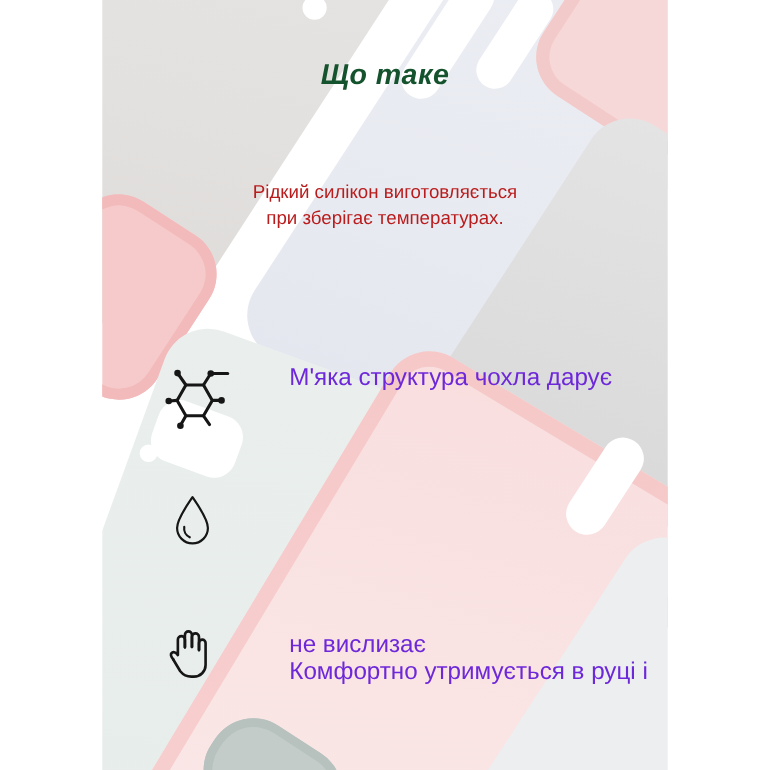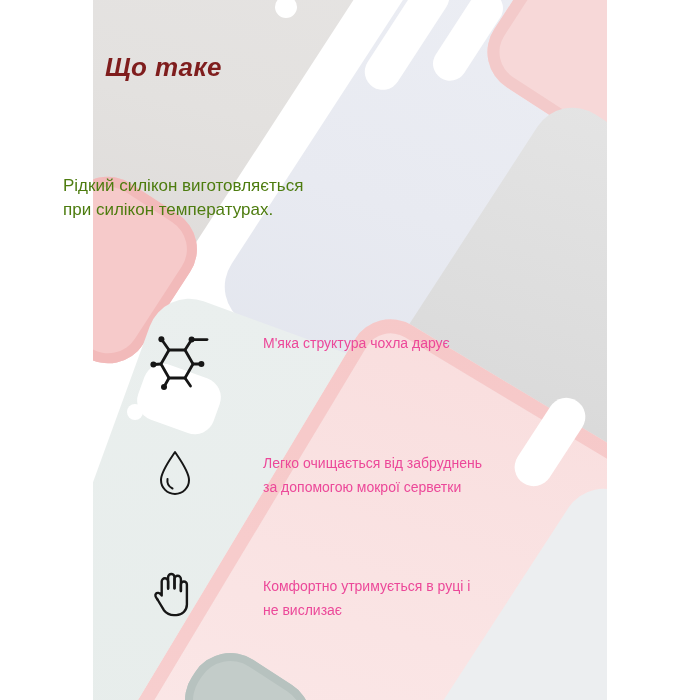--- a/index.html
+++ b/index.html
@@ -32,29 +32,29 @@
   .cutout{position:absolute;background:#ffffff;}
   .dot-cam-tl{left:182px;top:-4px;width:22px;height:22px;border-radius:50%;}
   .capsule-a{left:296px;top:-28px;width:36px;height:125px;border-radius:20px;transform:rotate(33deg);}
   .capsule-b{left:358px;top:-14px;width:34px;height:100px;border-radius:18px;transform:rotate(33deg);}
   .sq-cam-mint{left:46px;top:370px;width:80px;height:58px;border-radius:20px;transform:rotate(20deg);}
   .dot-cam-mint{left:34px;top:404px;width:16px;height:16px;border-radius:50%;}
   .capsule-pink{left:438px;top:393px;width:38px;height:98px;border-radius:20px;transform:rotate(33deg);}
   .tab-pink{left:368px;top:676px;width:22px;height:30px;border-radius:8px;transform:rotate(31deg);}
   
   .title{
-    position:absolute;left:93px;top:52px;width:514px;
+    position:absolute;left:93px;top:52px;width:514px;text-align:center;
     font-weight:800;font-style:italic;font-size:26px;line-height:31px;
-    color:#7f1d1d;letter-spacing:0.4px;margin-left:12px;
+    color:#14532d;letter-spacing:0.4px;
   }
   .intro{
-    position:absolute;left:63px;top:174px;width:574px;
-    font-size:17px;line-height:24px;color:#4d7c0f;font-weight:500;
+    position:absolute;left:63px;top:163px;width:574px;text-align:center;
+    font-size:17px;line-height:24px;color:#b91c1c;font-weight:500;
   }
-  .feature-text{position:absolute;left:263px;width:340px;font-size:14px;line-height:24px;color:#ec4899;font-weight:500;}
+  .feature-text{position:absolute;left:263px;width:340px;font-size:22px;line-height:24px;color:#6d28d9;font-weight:500;}
   .ft1{top:331px;} .ft2{top:451px;} .ft3{top:574px;}
   .icon{position:absolute;}
   .icon-molecule{left:150px;top:326px;}
   .icon-droplet{left:156px;top:449px;}
   .icon-hand{left:148px;top:568px;}
   svg{display:block;}
 </style>
 </head>
 <body>
 
@@ -78,21 +78,21 @@
     <div class="case case-light-br"></div>
     <div class="case case-slate-b"></div>
   </div>
 
   <div class="title">
     <div>Що таке</div>
   </div>
 
   <div class="intro">
     <div>Рідкий силікон виготовляється</div>
-    <div>при силікон температурах.</div>
+    <div>при зберігає температурах.</div>
   </div>
 
   <div class="icon icon-molecule">
     <svg width="62" height="68" viewBox="0 0 62 68" fill="none" stroke="#161616" stroke-width="2.8" stroke-linecap="round" stroke-linejoin="round">
       <polygon points="19,24 35,24 43,38 35,52 19,52 11,38"></polygon>
       <line x1="19" y1="24" x2="12" y2="14"></line>
         <circle cx="11.4" cy="13.2" r="3" fill="#161616" stroke="none"></circle>
       <line x1="35" y1="24" x2="41" y2="14.5"></line>
         <circle cx="41.6" cy="13.6" r="3" fill="#161616" stroke="none"></circle>
       <line x1="41.6" y1="13.6" x2="57" y2="13.6"></line>
@@ -108,31 +108,27 @@
   <div class="feature-text ft1">
     <div>М'яка структура чохла дарує</div>
   </div>
 
   <div class="icon icon-droplet">
     <svg width="38" height="48" viewBox="0 0 38 48" fill="none" stroke="#161616" stroke-width="2" stroke-linecap="round" stroke-linejoin="round">
       <path d="M19,3 C14,10.5 5,22.5 5,31 a14,14 0 0 0 28,0 C33,22.5 24,10.5 19,3 Z"></path>
       <path d="M11.5,30 a9,9 0 0 0 5,9.5"></path>
     </svg>
   </div>
-  <div class="feature-text ft2">
-    <div>Легко очищається від забруднень</div>
-    <div>за допомогою мокрої серветки</div>
-  </div>
 
   <div class="icon icon-hand">
     <svg width="46" height="52" viewBox="0 0 46 52" fill="none" stroke="#161616" stroke-width="2.4" stroke-linecap="round" stroke-linejoin="round">
       <path d="M9.5,31.5 C7.6,29.2 6.8,27.2 7.9,25.8 c1.2,-1.6 3.6,-1 5.2,1 l0.6,0.7 V13.5 a3.2,3.2 0 0 1 6.4,0 V20.5"></path>
       <path d="M20.1,20.5 V9.2 a3.2,3.2 0 0 1 6.4,0 V20.2"></path>
       <path d="M26.5,20.2 V11 a3.2,3.2 0 0 1 6.4,0 V23"></path>
       <path d="M32.9,23 V16.5 a3,3 0 0 1 6,0 V36.5 a10.6,10.6 0 0 1 -10.6,10.6 h-2.4 c-4.1,0 -7.5,-1.8 -10,-4.9 L9.5,31.5"></path>
     </svg>
   </div>
   <div class="feature-text ft3">
+    <div>не вислизає</div>
     <div>Комфортно утримується в руці і</div>
-    <div>не вислизає</div>
   </div>
 
 </div>
 
 </body></html>

